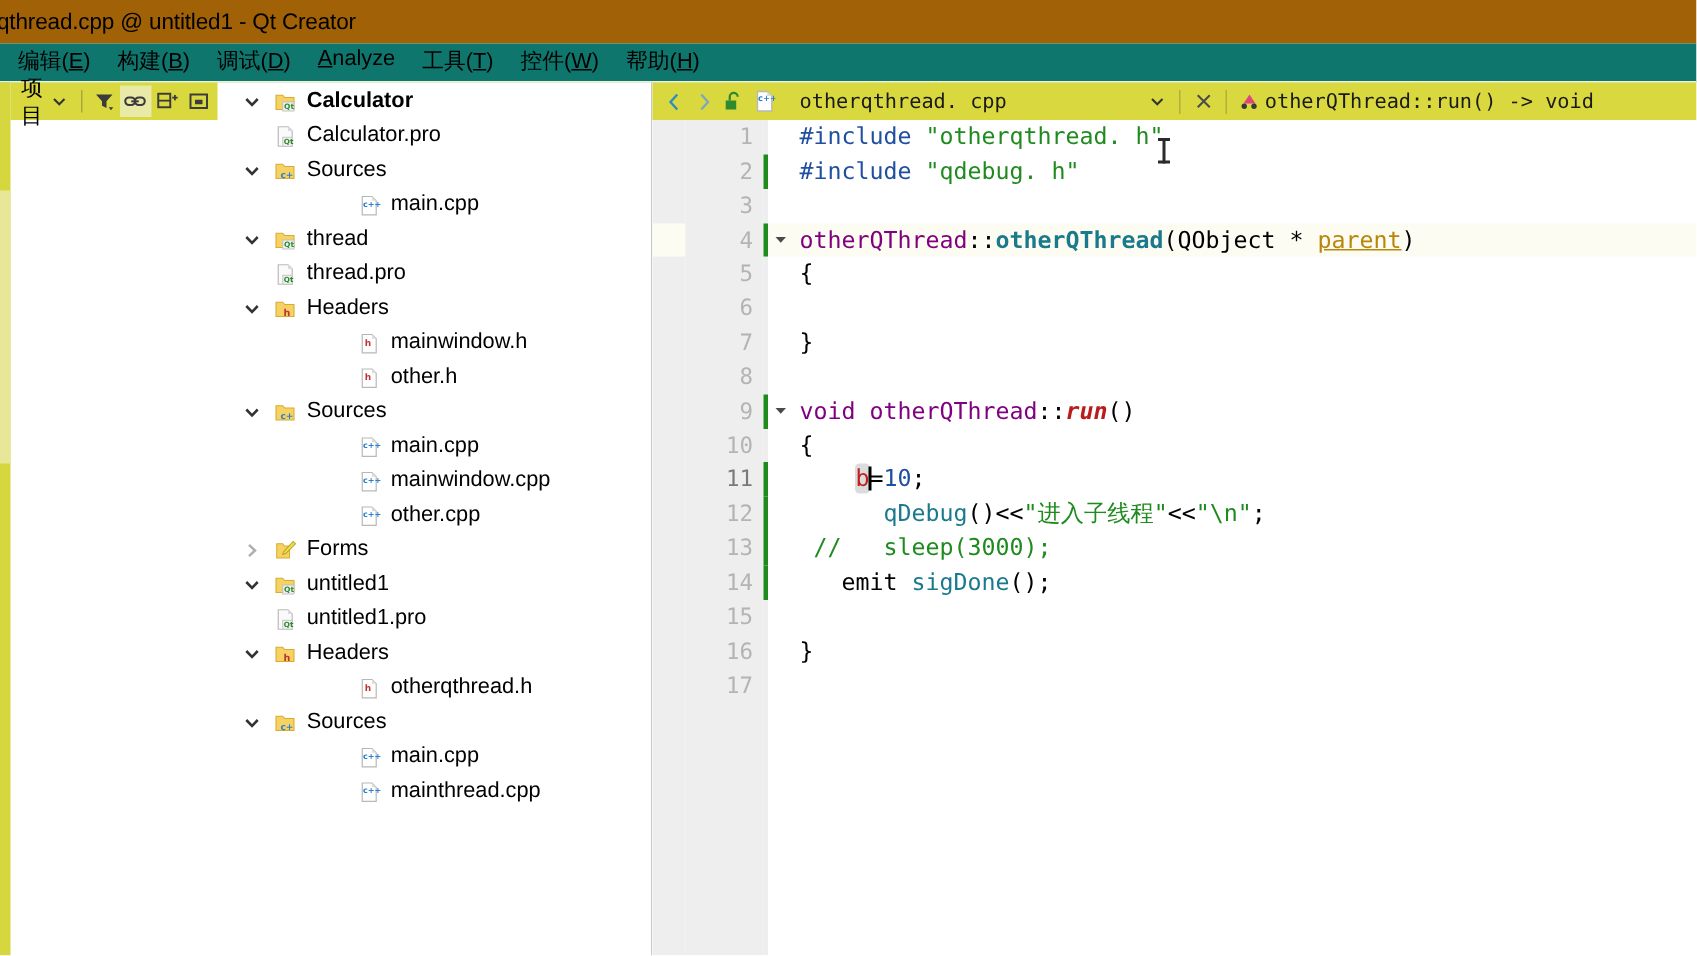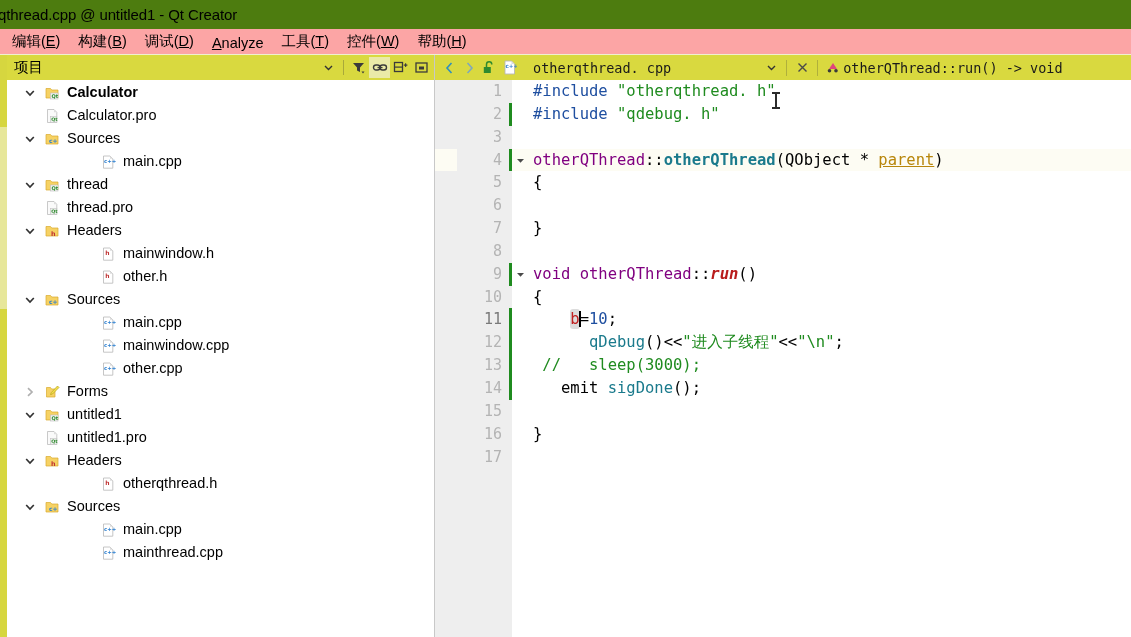--- a/index.html
+++ b/index.html
@@ -7,39 +7,39 @@
     margin: 0; padding: 0;
     width: 1131px; height: 637px;
     overflow: hidden;
     background: #ffffff;
     font-family: "Liberation Sans", sans-serif;
   }
 
   
   #titlebar {
     height: 29px;
-    background: #4d7c0f;
+    background: #a16207;
     display: flex;
     align-items: center;
     padding-left: 0px;
   }
   #titlebar .title-text {
     font-size: 15px;
     color: #000000;
     white-space: nowrap;
     margin-left: -2px;
     letter-spacing: -0.1px;
   }
 
   
   #menubar {
     height: 26px;
-    background: #fca5a5;
-    display: flex;
-    align-items: flex-end;
+    background: #0f766e;
+    display: flex;
+    align-items: flex-start;
     padding-left: 3px;
     border-bottom: 1px solid #f0f0cf;
   }
   .menu-item {
     font-size: 14.5px;
     color: #000;
     padding: 2px 9px 3px 9px;
     white-space: nowrap;
     cursor: default;
   }
@@ -64,21 +64,21 @@
     left: 0; right: 0;
     top: 72px; height: 182px;
     background: #e7e79a;
   }
 
   
   #project-panel {
     width: 428px;
     flex: 0 0 428px;
     display: flex;
-    flex-direction: column;
+    flex-direction: row;
     background: #ffffff;
     border-right: 1px solid #c8c8c8;
   }
   #project-header {
     height: 25px;
     background: #d9d93f;
     display: flex;
     align-items: center;
     padding: 0 2px 0 7px;
     flex: 0 0 25px;

